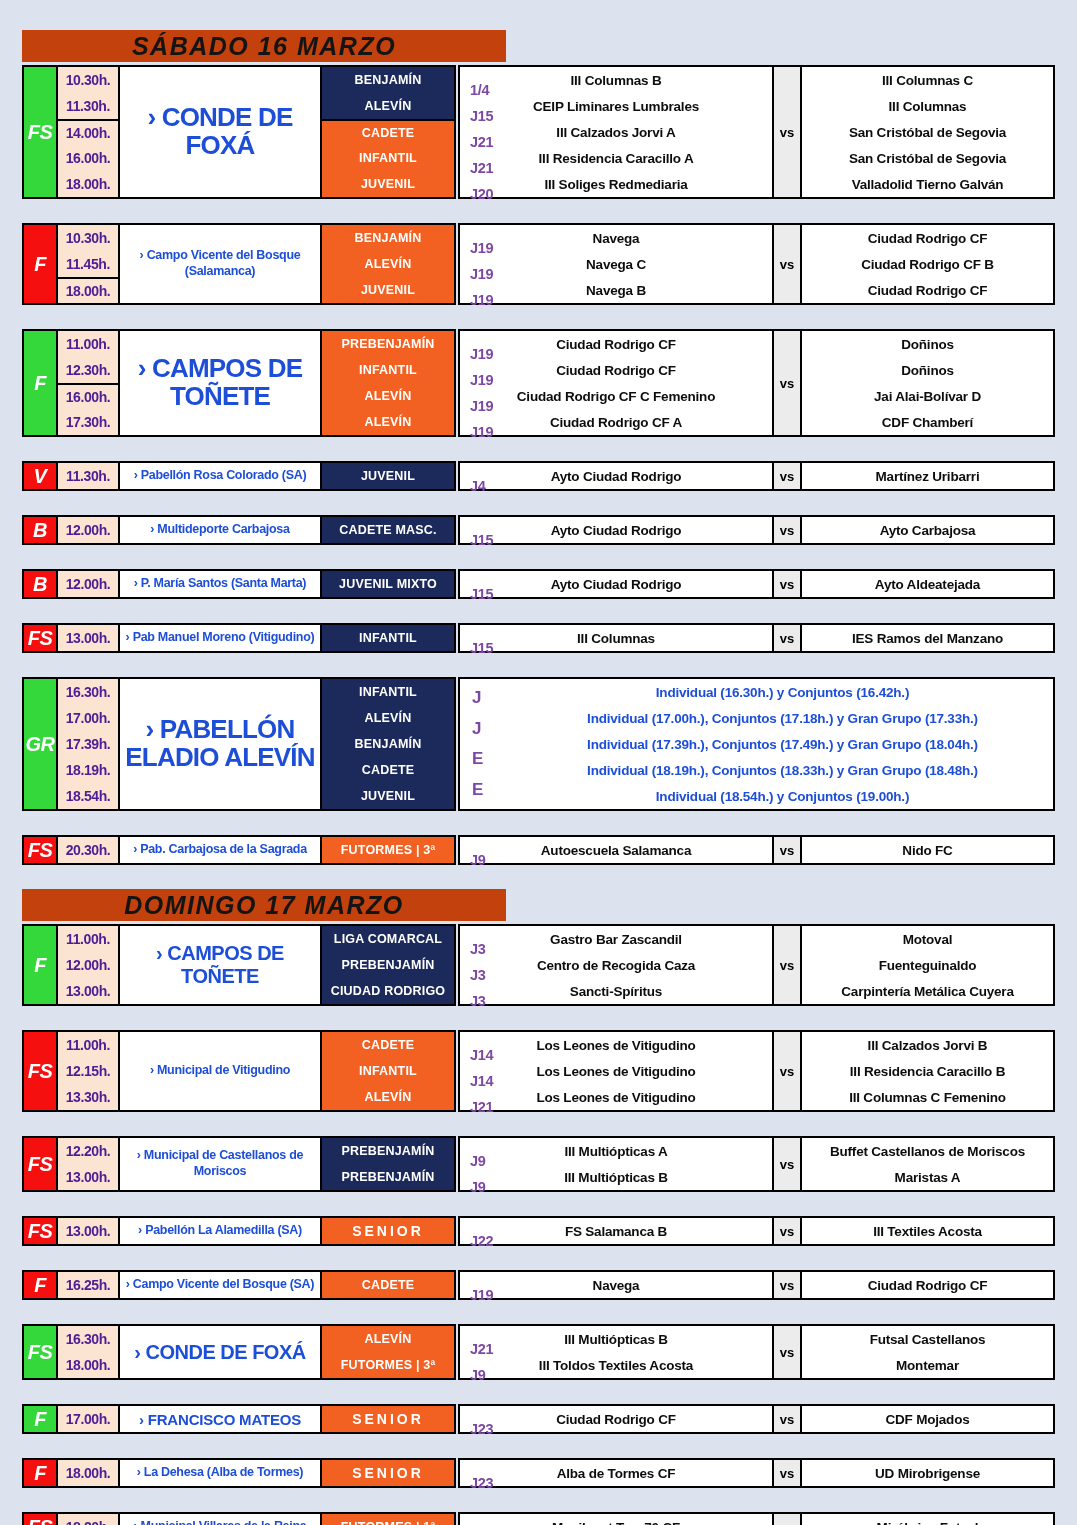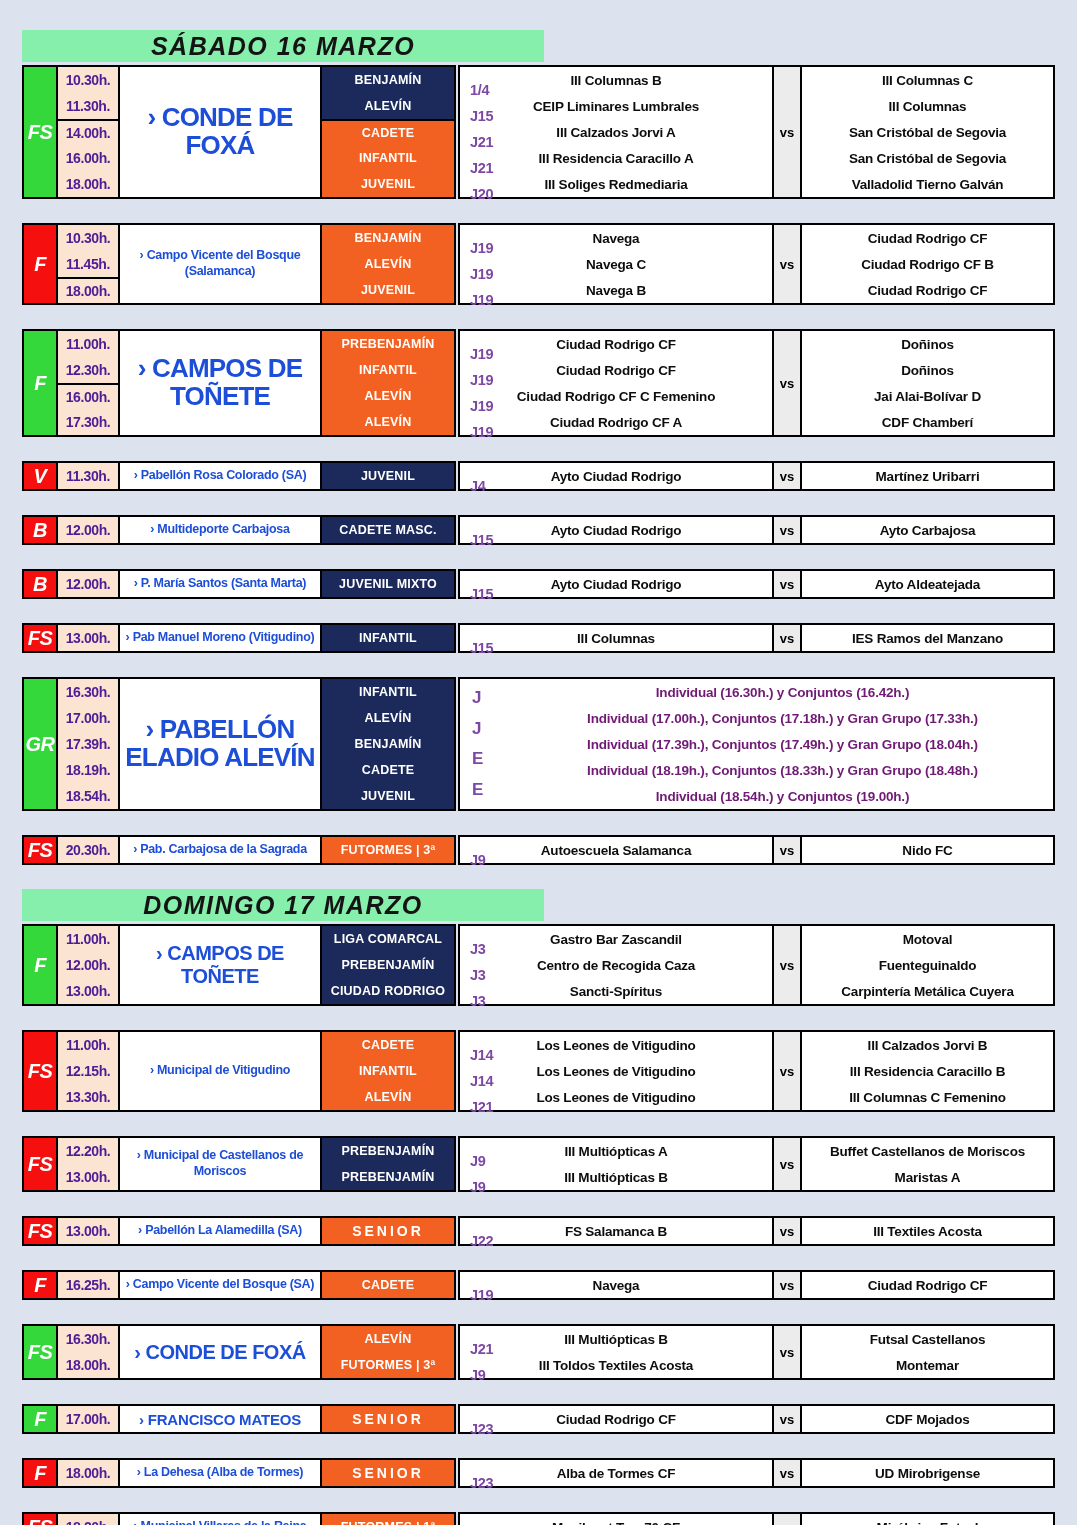--- a/index.html
+++ b/index.html
@@ -5,22 +5,22 @@
   html,body{margin:0;padding:0;}
   body{
     width:1077px;
     background:#dce3ee;
     font-family:"Liberation Sans", sans-serif;
     color:#111;
   }
   .container{padding:30px 22px 26px 22px;}
 
   .day-header{
-    width:522px;height:32px;margin-bottom:3px;
-    background:#86efac;
+    width:484px;height:32px;margin-bottom:3px;
+    background:#c2410c;
     display:flex;align-items:center;justify-content:center;
     font-weight:bold;font-style:italic;font-size:25px;letter-spacing:1.5px;
     color:#141414;
   }
   .day-header + .block{margin-top:0;}
 
   .block{
     display:flex;align-items:stretch;margin-bottom:24px;
   }
   .badge{
@@ -88,21 +88,21 @@
   }
 
   .panel.events{flex:1;margin-left:2px;flex-direction:row;}
   .jl{
     width:40px;display:flex;flex-direction:column;justify-content:space-around;
     padding:4px 0 4px 12px;color:#7c48a3;font-weight:bold;font-size:17px;
   }
   .drows{flex:1;display:flex;flex-direction:column;}
   .drow{
     height:26px;display:flex;align-items:center;justify-content:center;
-    font-weight:bold;font-size:13.5px;letter-spacing:-0.2px;color:#701a75;
+    font-weight:bold;font-size:13.5px;letter-spacing:-0.2px;color:#1d4ed8;
     white-space:nowrap;
   }
 </style>
 </head>
 <body>
 
 <div class="container">
     <div class="day-header">SÁBADO 16 MARZO</div>
     <div class="block">
       <div class="badge bg-green">FS</div>

